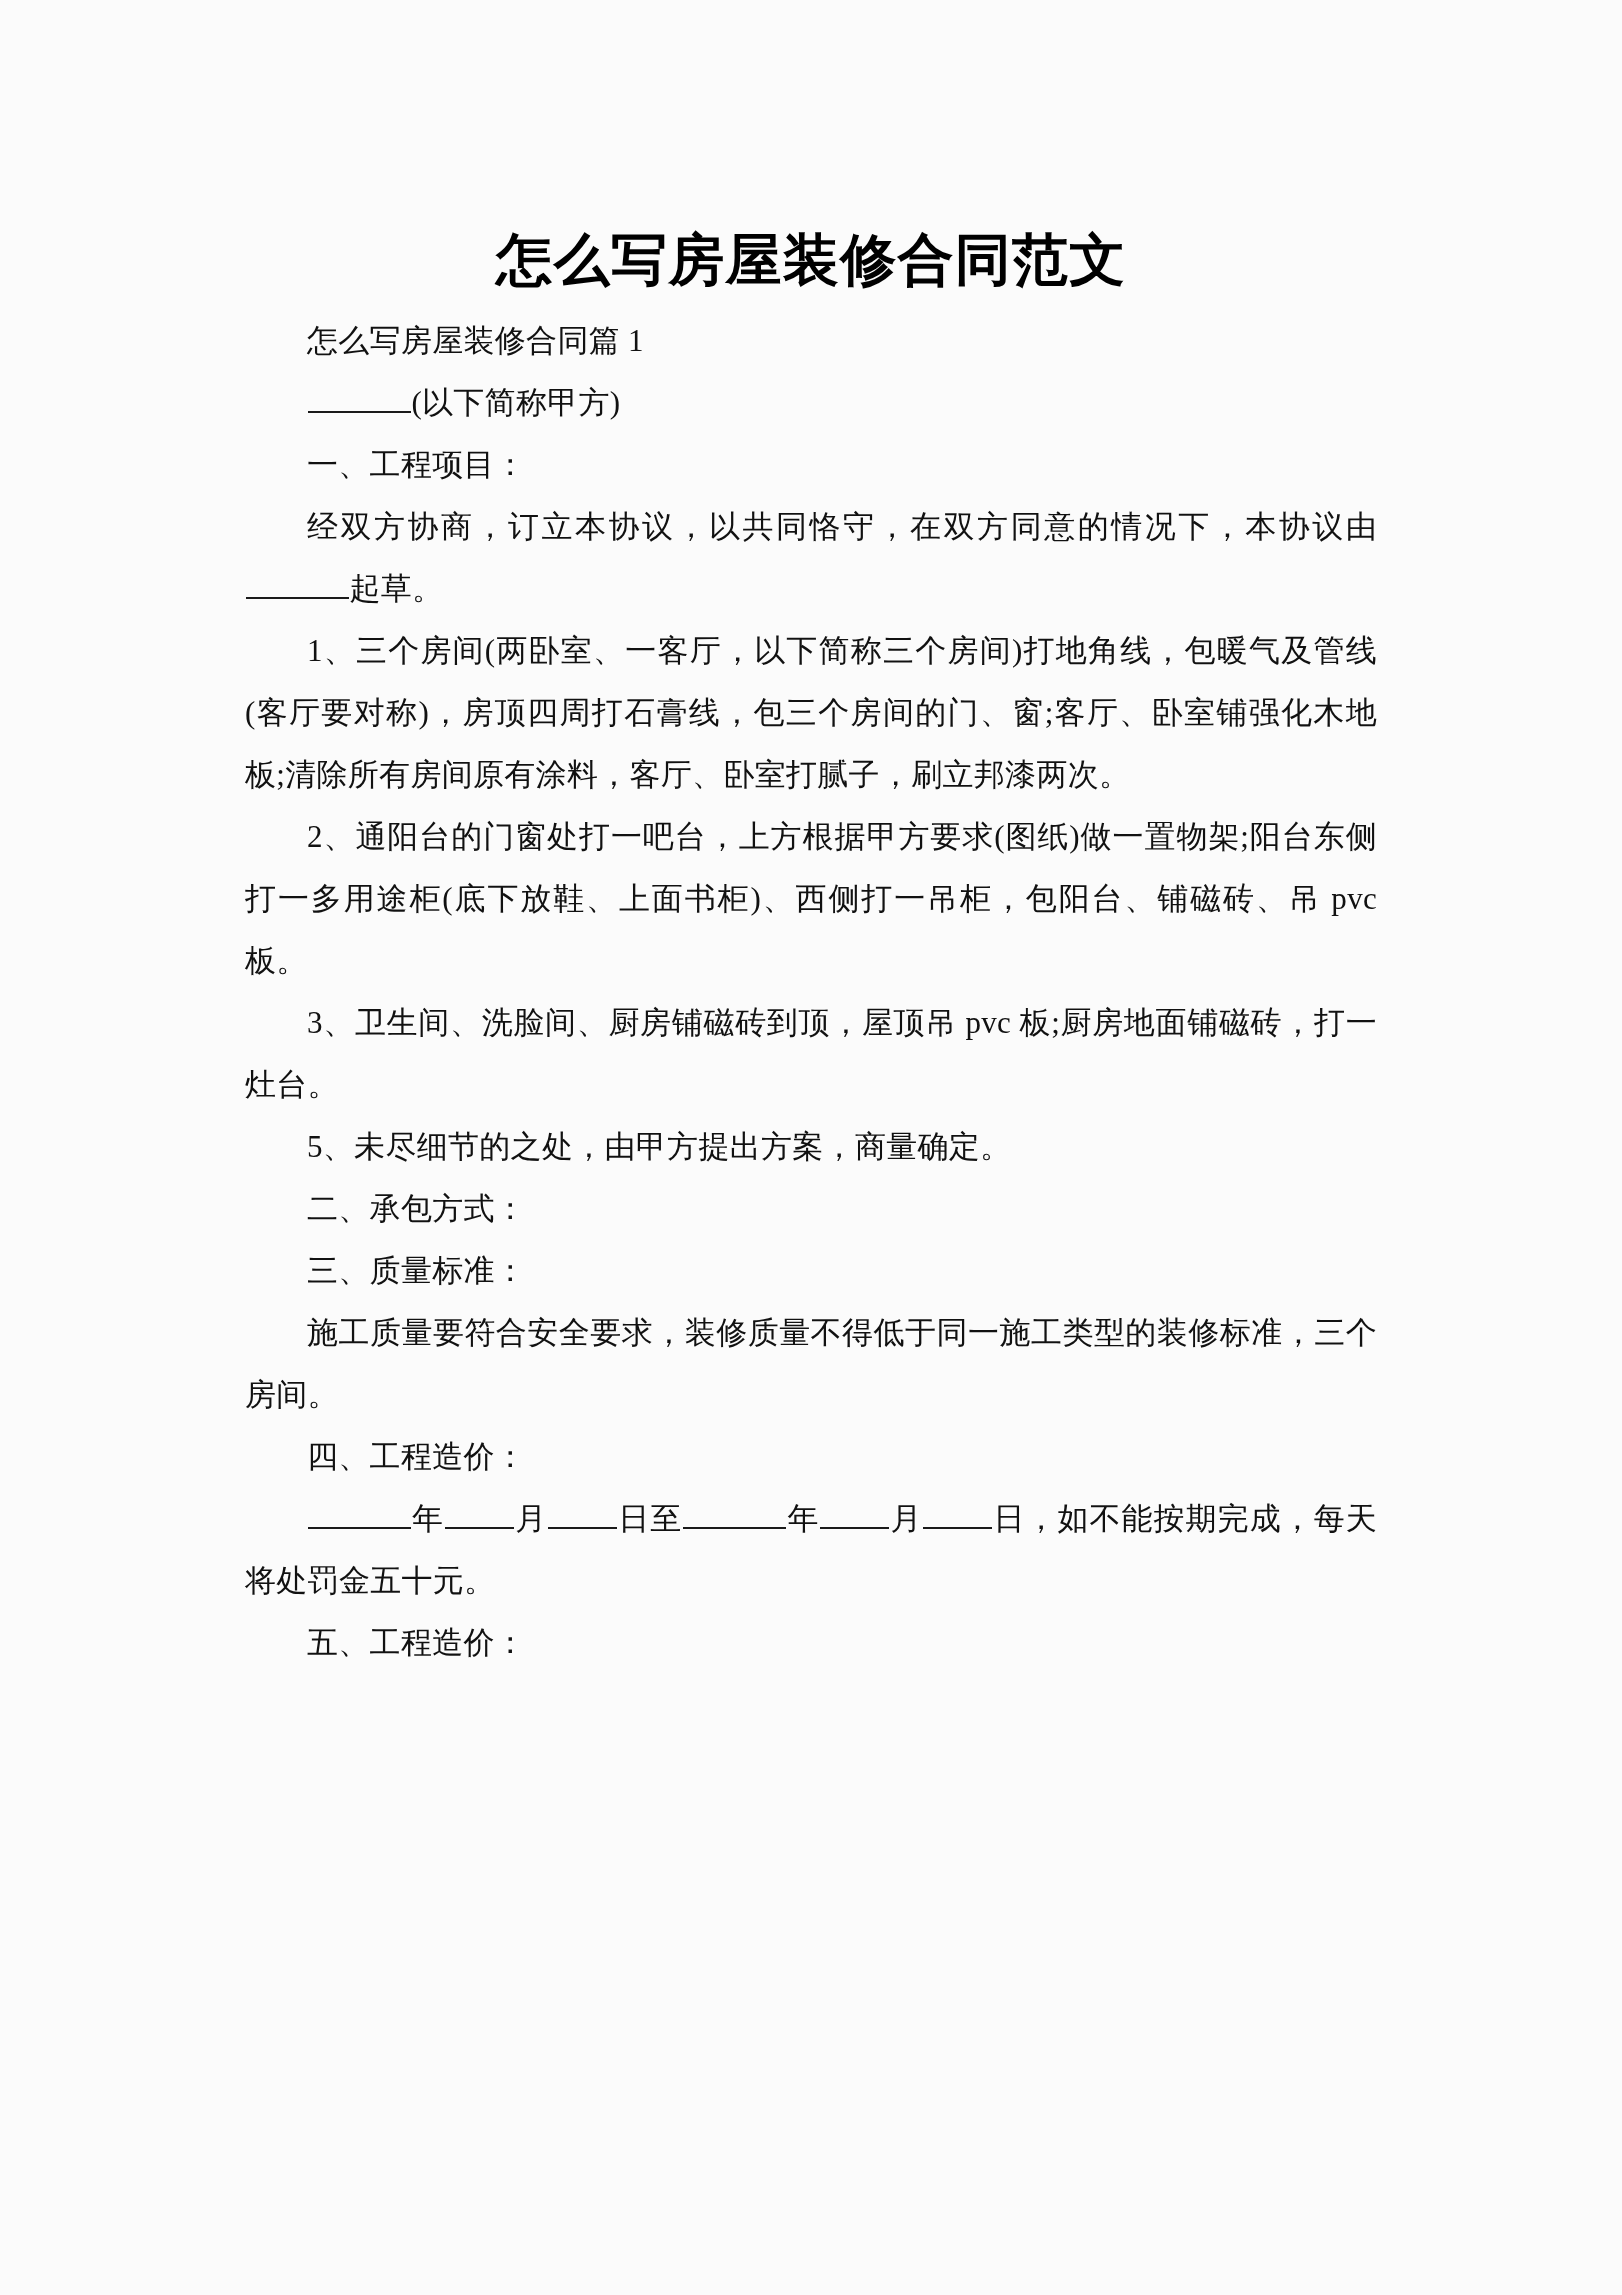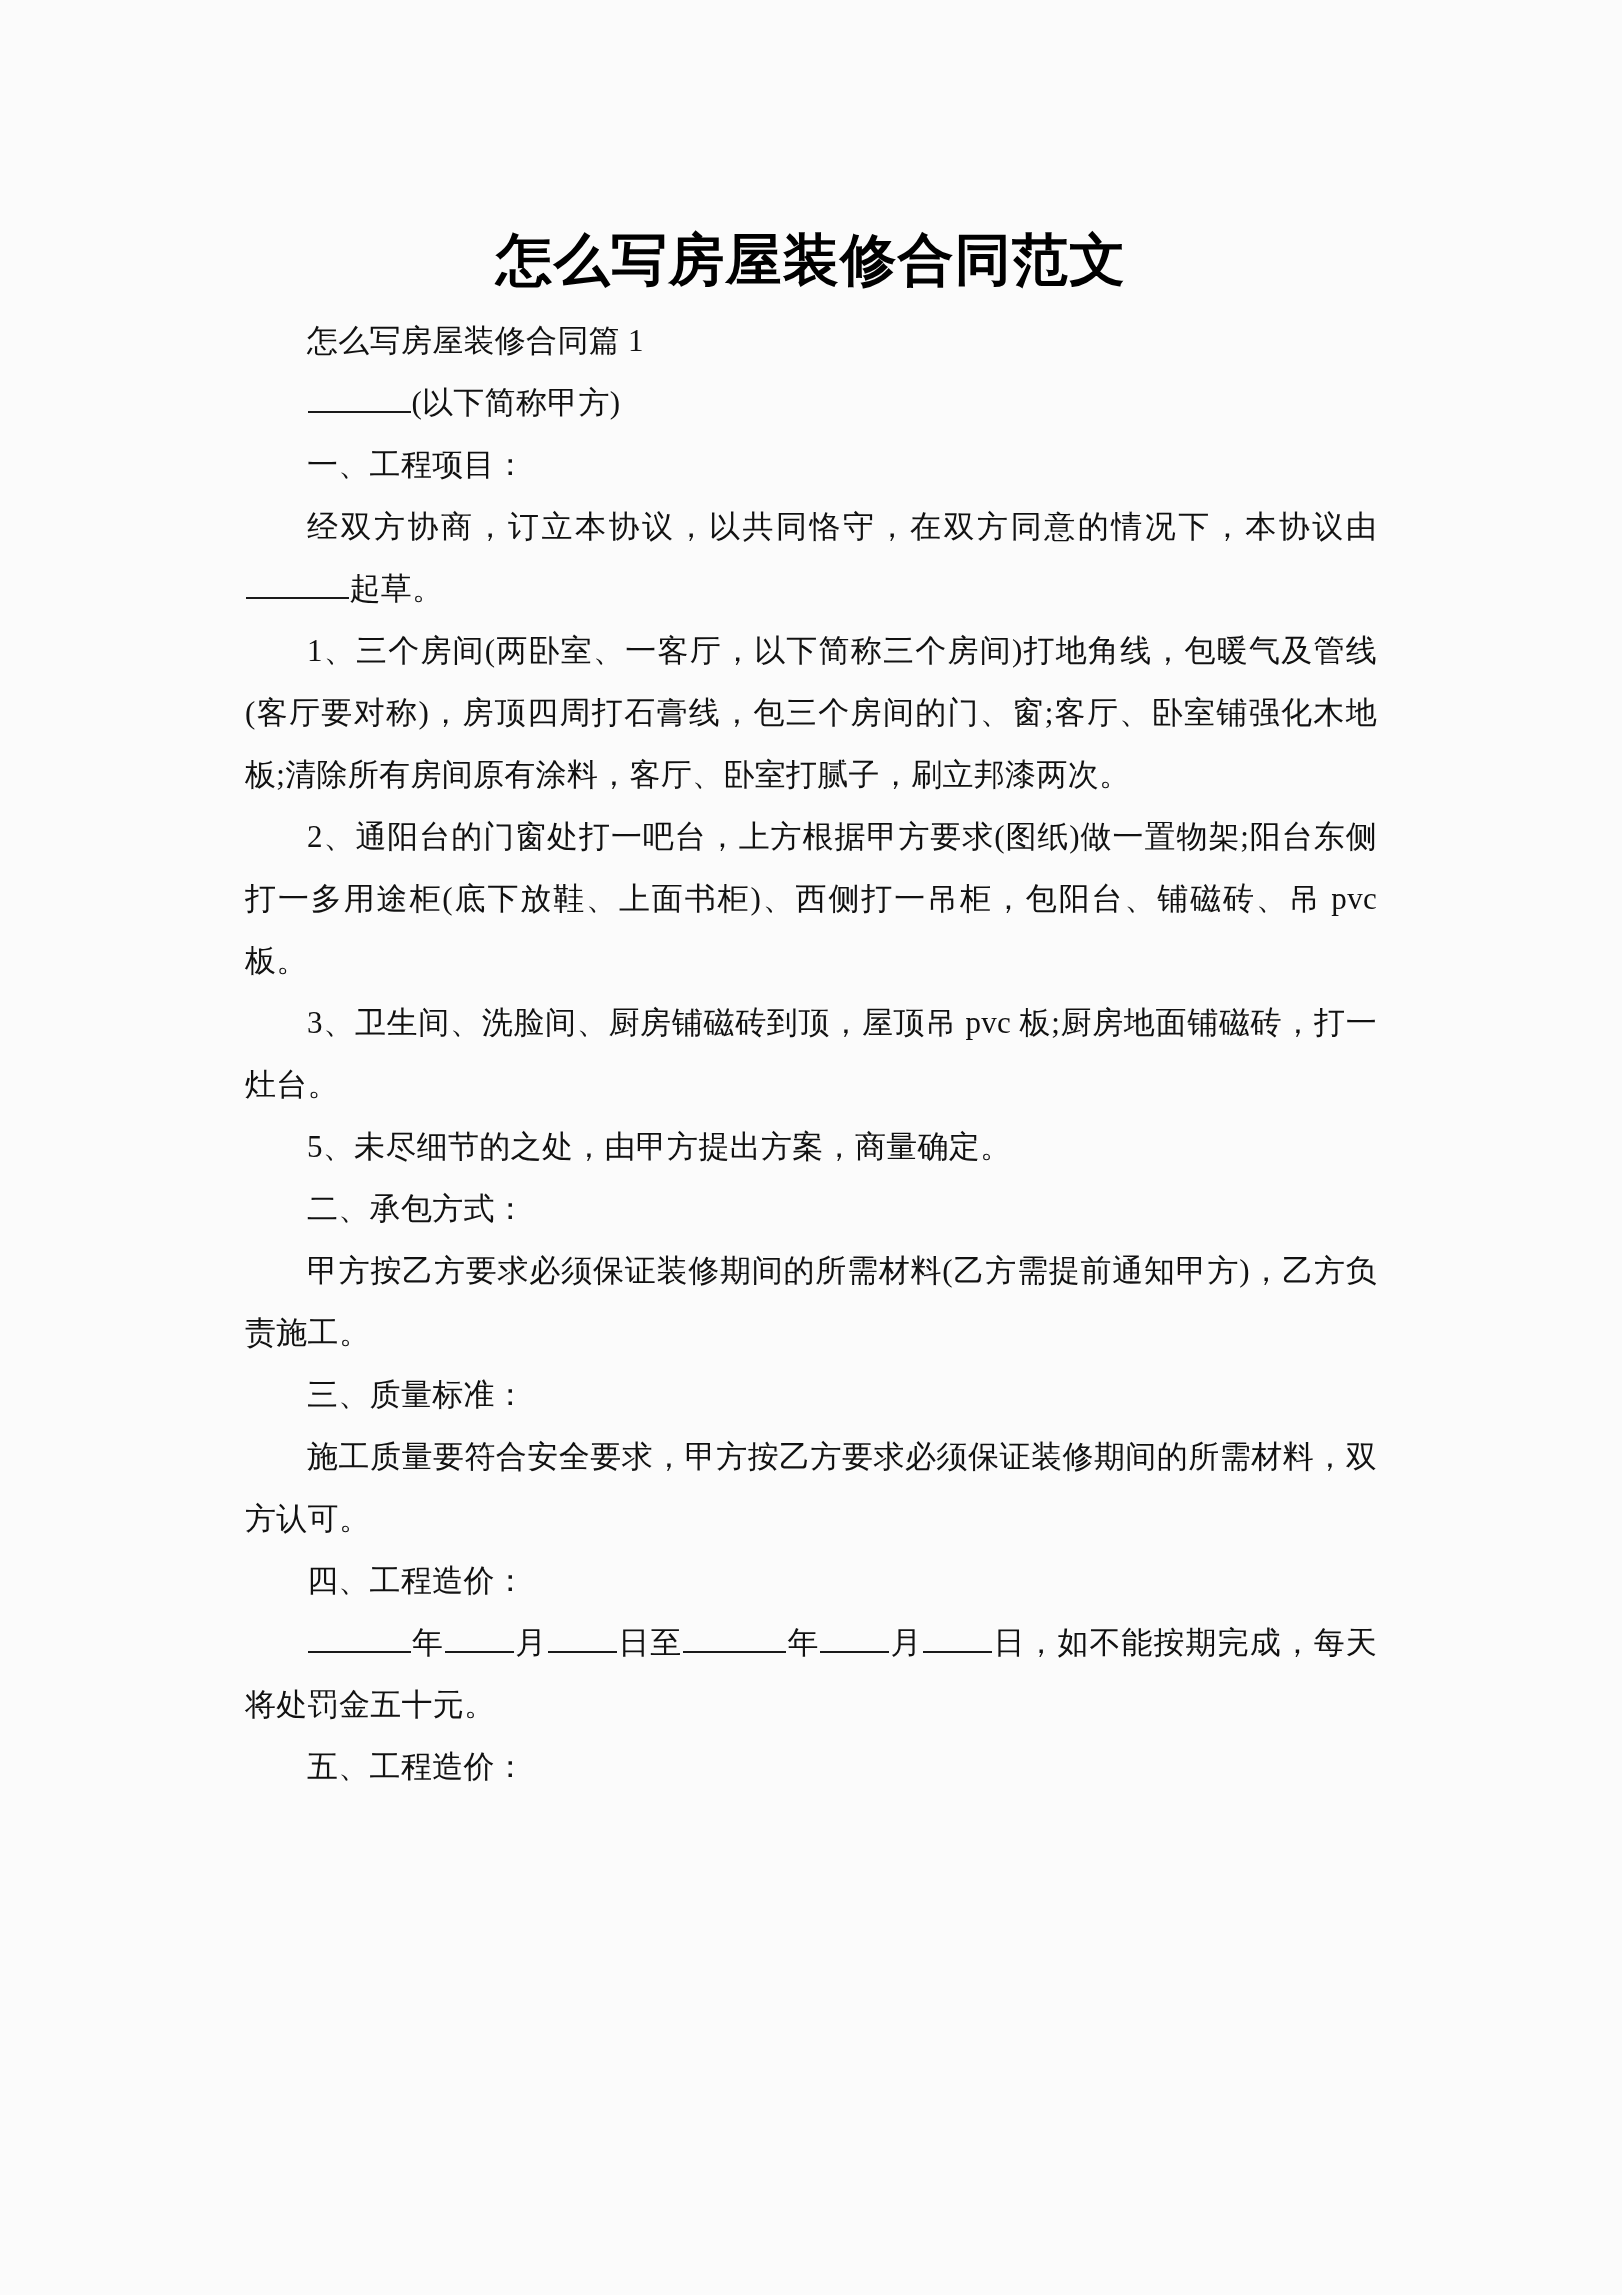--- a/index.html
+++ b/index.html
@@ -100,25 +100,24 @@
 
     <p class="para indent">2、通阳台的门窗处打一吧台，上方根据甲方要求(图纸)做一置物架;阳台东侧打一多用途柜(底下放鞋、上面书柜)、西侧打一吊柜，包阳台、铺磁砖、吊 pvc 板。</p>
 
     <p class="para indent">3、卫生间、洗脸间、厨房铺磁砖到顶，屋顶吊 pvc 板;厨房地面铺磁砖，打一灶台。</p>
 
 
     <p class="para indent">5、未尽细节的之处，由甲方提出方案，商量确定。</p>
 
     <p class="para indent">二、承包方式：</p>
 
-    <p class="para indent">甲方按乙方要求必须保证装修期间的所需材料(乙方需提前通知甲方)，乙方负责施工。</p>
 
     <p class="para indent">三、质量标准：</p>
 
-    <p class="para indent">施工质量要符合安全要求，甲方按乙方要求必须保证装修期间的所需材料，双方认可。</p>
+    <p class="para indent">施工质量要符合安全要求，装修质量不得低于同一施工类型的装修标准，三个房间。</p>
 
     <p class="para indent">四、工程造价：</p>
 
     <p class="para indent">
       <span class="blank blank-6"></span><span>年</span><span class="blank blank-4"></span><span>月</span><span class="blank blank-4"></span><span>日至</span><span class="blank blank-6"></span><span>年</span><span class="blank blank-4"></span><span>月</span><span class="blank blank-4"></span><span>日</span><span>，如不能按期完成，每天将处罚金五十元。</span>
     </p>
 
     <p class="para indent">五、工程造价：</p>
 
   </div>

